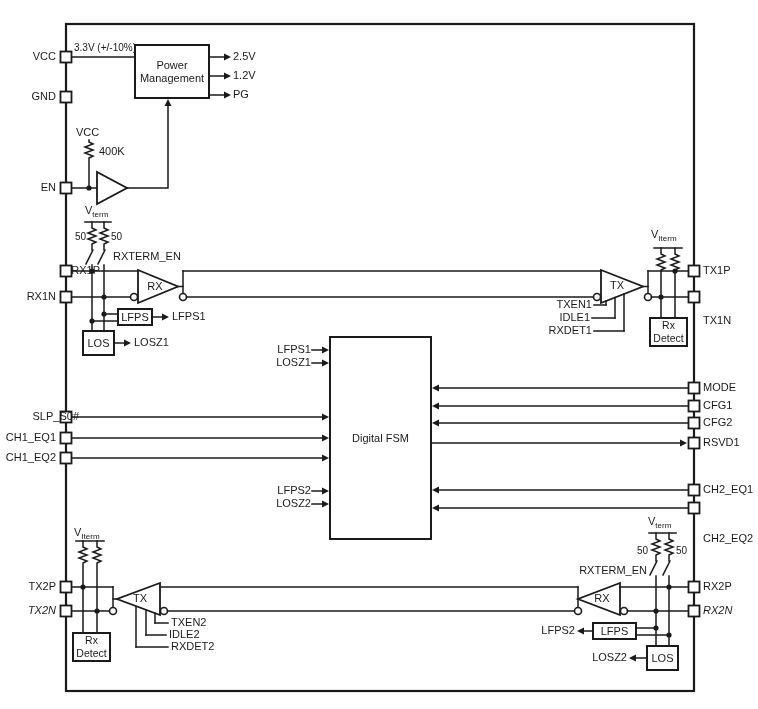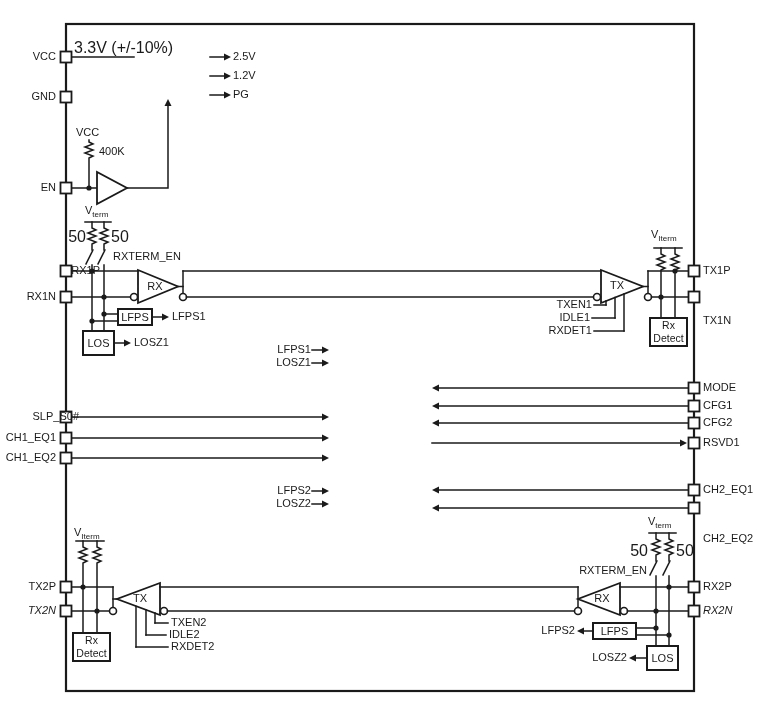--- a/index.html
+++ b/index.html
@@ -1,21 +1,21 @@
 <!DOCTYPE html>
 <html><head>
 <meta charset="utf-8">
 <style>
   html,body{margin:0;padding:0;background:#fff;}
   #stage{position:relative;width:758px;height:709px;background:#fff;overflow:hidden;
          font-family:"Liberation Sans","DejaVu Sans",sans-serif;color:#1a1a1a;}
   #wires{position:absolute;left:0;top:0;}
   .lbl{position:absolute;font-size:11px;line-height:13px;height:13px;white-space:nowrap;}
   .r{text-align:right;}
-  .sm{font-size:16px;}
+  .sm{font-size:10px;}
   .box{position:absolute;box-sizing:border-box;background:#fff;border:2px solid #1a1a1a;
        display:flex;align-items:center;justify-content:center;text-align:center;font-size:11px;line-height:13px;}
   .box.thick{border-width:2.5px;}
   .amp{position:absolute;font-size:11px;text-align:center;}
   sub{font-size:8px;}
   .det span{display:block;font-size:10.5px;line-height:13px;}
 </style>
 </head>
 <body>
 
@@ -197,20 +197,26 @@
         <rect x="688.5" y="400.5" width="11" height="11"></rect>
     <rect x="688.5" y="417.5" width="11" height="11"></rect>
         <rect x="688.5" y="437.5" width="11" height="11"></rect>
     <rect x="688.5" y="484.5" width="11" height="11"></rect>
         <rect x="688.5" y="502.5" width="11" height="11"></rect>
     <rect x="688.5" y="581.5" width="11" height="11"></rect>
         <rect x="688.5" y="605.5" width="11" height="11"></rect>
   </g>
 </svg>
 
+<div class="box thick" style="left:134px;top:44px;width:76px;height:55px;">
+      <span>Power Management</span>
+    </div>
+<div class="box" style="left:329px;top:336px;width:103px;height:204px;">
+      <span>Digital FSM</span>
+    </div>
 <div class="box" style="left:117px;top:308px;width:36px;height:18px;">
       <span>LFPS</span>
     </div>
 <div class="box" style="left:82px;top:330px;width:33px;height:26px;">
       <span>LOS</span>
     </div>
 <div class="box det" style="left:649px;top:317px;width:39px;height:30px;">
       <span>
         <span>Rx</span>
         <span>Detect</span>

